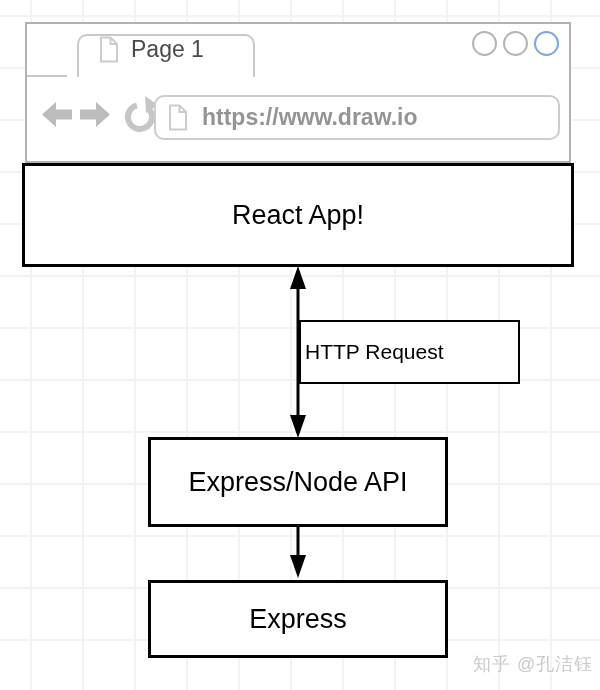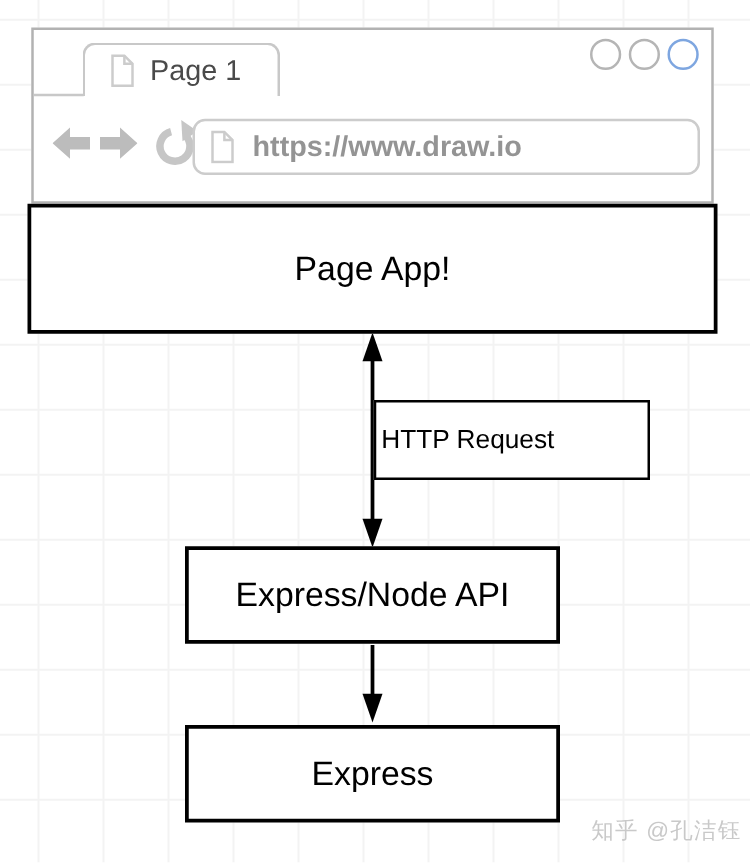--- a/index.html
+++ b/index.html
@@ -21,26 +21,26 @@
 
   
   .browser-frame {
     position: absolute; left: 25px; top: 22px;
     width: 546px; height: 141px;
     border: 2px solid #b2b2b2;
     background: #ffffff;
     z-index: 2;
   }
   .tab {
-    position: absolute; left: 39px; top: 10px;
-    width: 158px; height: 43px;
+    position: absolute; left: 50px; top: 10px;
+    width: 178px; height: 43px;
     border: 2px solid #c8c8c8; border-bottom: none;
     border-radius: 10px 10px 0 0;
     background: #ffffff;
-    display: flex; align-items: center;
+    display: flex; align-items: flex-start;
     padding-left: 20px; gap: 12px;
   }
   .tab-baseline {
     position: absolute; left: 0; top: 51px;
     width: 40px; height: 2px; background: #c8c8c8;
   }
   .tab-label { font-size: 23px; color: #4a4a4a; }
 
   .window-controls {
     position: absolute; right: 10px; top: 7px;
@@ -70,21 +70,21 @@
   
   .node {
     position: absolute; background: #ffffff;
     border: 3px solid #000000;
     display: flex; align-items: center; justify-content: center;
     z-index: 2;
   }
   .node-label { font-size: 27px; color: #000000; white-space: nowrap; }
 
   .node-react   { left: 22px;  top: 163px; width: 552px; height: 104px; }
-  .node-express { left: 148px; top: 437px; width: 300px; height: 78px; }
+  .node-express { left: 148px; top: 437px; width: 300px; height: 90px; }
   .node-mongo   { left: 148px; top: 580px; width: 300px; height: 78px; }
 
   .http-box {
     position: absolute; left: 299px; top: 320px;
     width: 221px; height: 64px;
     border: 2.5px solid #000000; background: #ffffff;
     display: flex; align-items: center;
     padding-left: 4px;
     z-index: 2;
   }
@@ -169,21 +169,21 @@
     <div class="url-bar">
       <svg width="20" height="27" viewBox="0 0 20 27">
         <path d="M2 1.5 h9.5 l6.5 6.5 v17.5 h-16 z" fill="#ffffff" stroke="#cccccc" stroke-width="2"></path>
         <path d="M11.5 1.5 v6.5 h6.5" fill="none" stroke="#cccccc" stroke-width="2"></path>
       </svg>
       <span class="url-text">https://www.draw.io</span>
     </div>
   </div>
 
   <div class="node node-react">
-    <span class="node-label">Page App!</span>
+    <span class="node-label">React App!</span>
   </div>
 
   <div class="http-box">
     <span class="http-label">HTTP Request</span>
   </div>
 
   <div class="node node-express">
     <span class="node-label">Express/Node API</span>
   </div>
 

